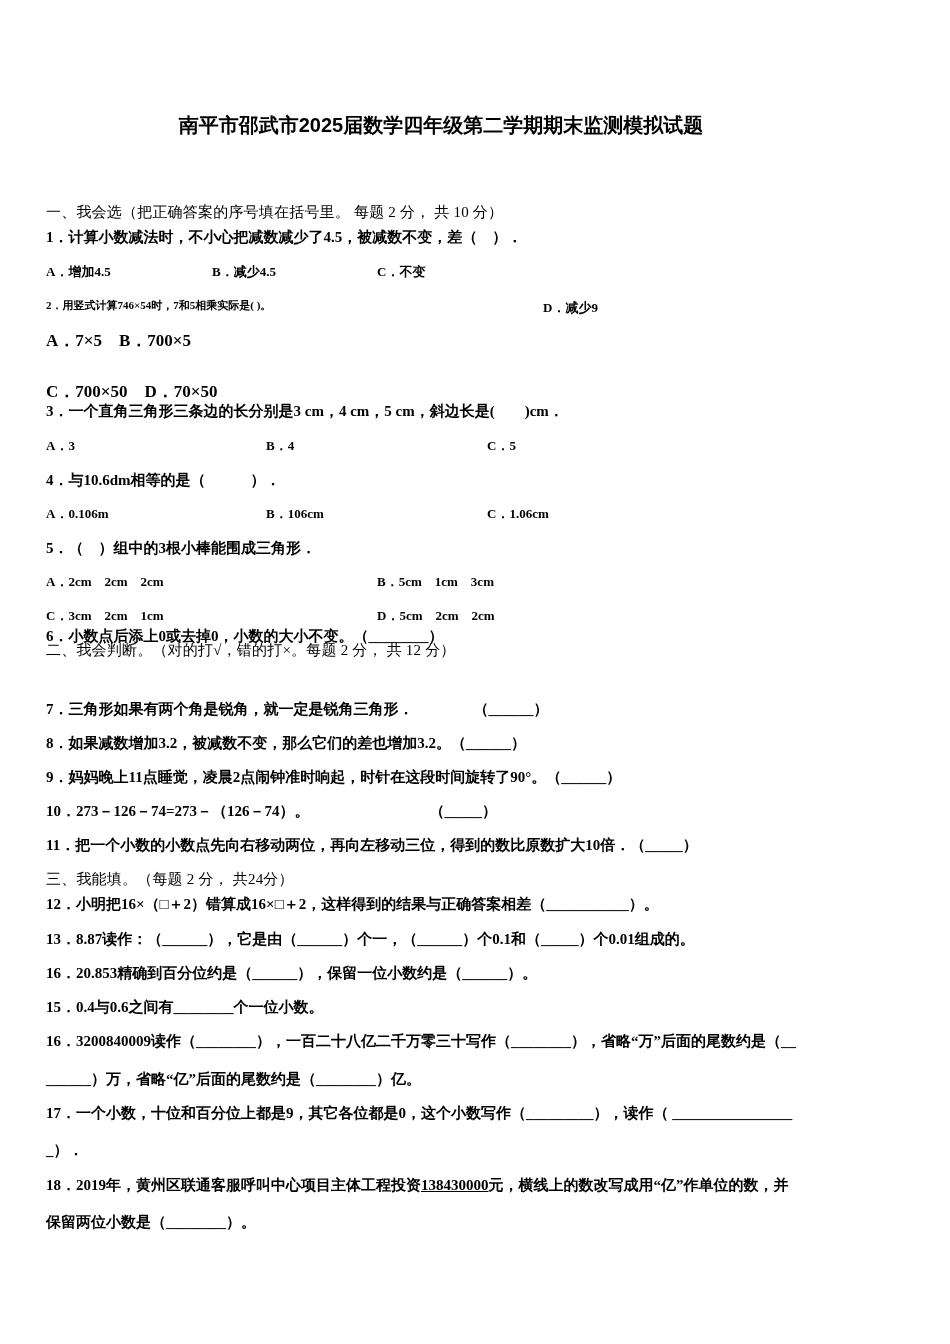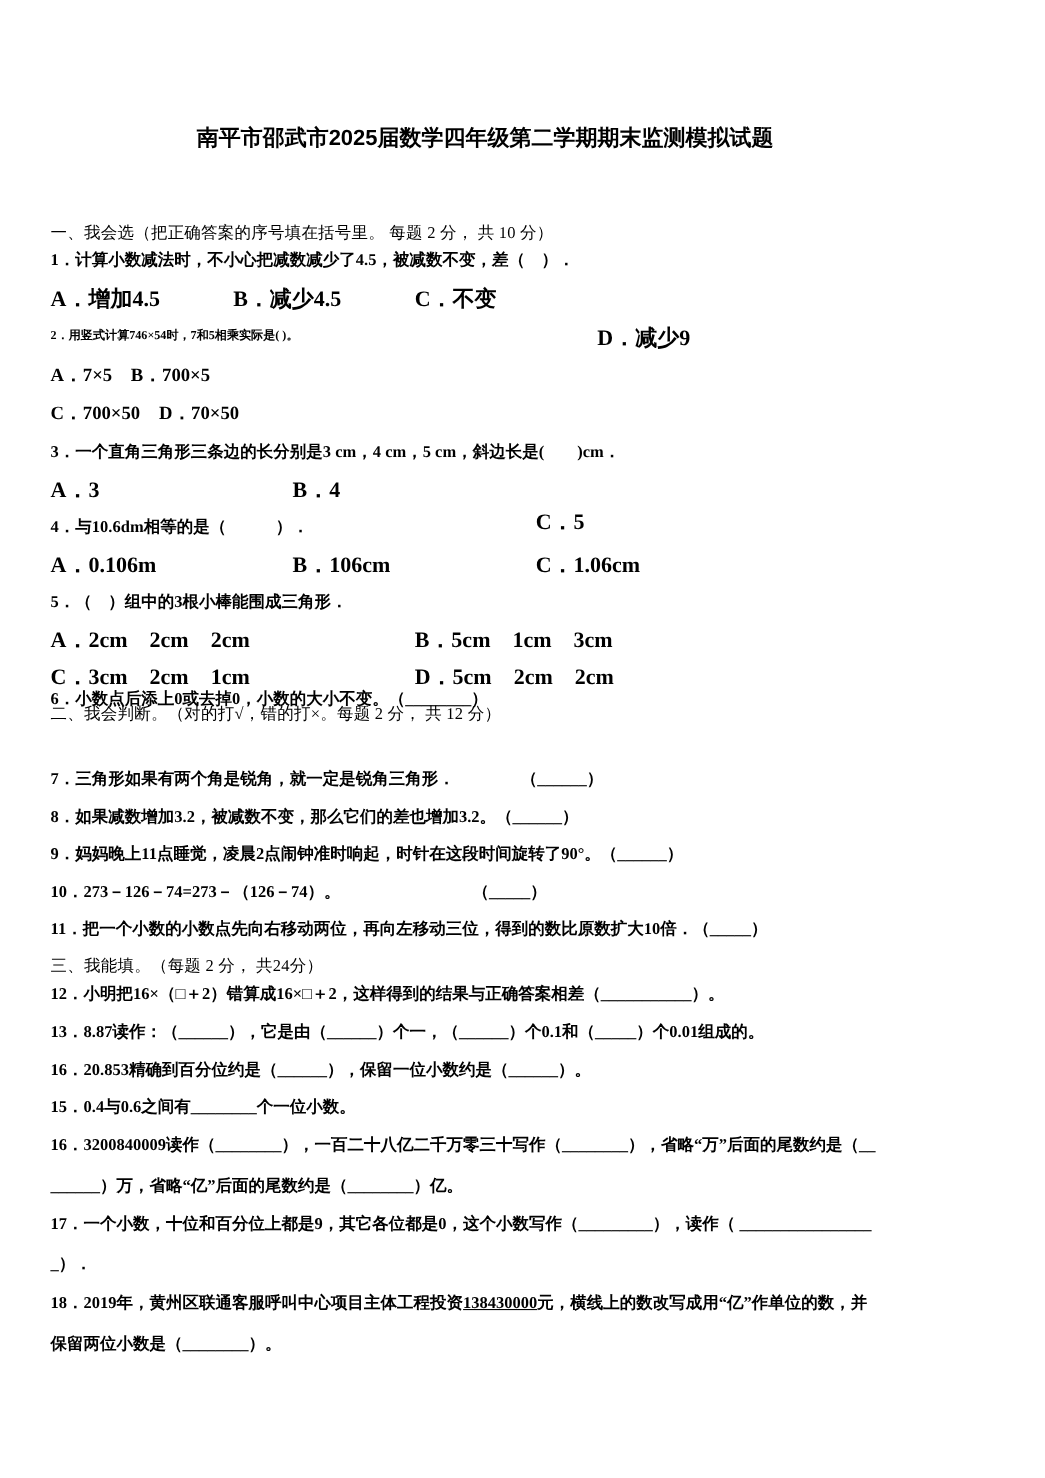--- a/index.html
+++ b/index.html
@@ -40,21 +40,21 @@
     .q {
       font-weight: bold;
     }
     .q-large {
       font-size: 11px;
       font-weight: bold;
     }
     .opt {
       position: absolute;
       white-space: nowrap;
-      font-size: 20px;
+      font-size: 13px;
       line-height: 20px;
       font-weight: bold;
     }
     .opt-large {
       font-size: 17px;
     }
     .ul {
       text-decoration: underline;
     }
   </style>
@@ -66,26 +66,26 @@
 <div class="line section-head" style="top:202px;">一、我会选（把正确答案的序号填在括号里。 每题 2 分， 共 10 分）</div>
 
 <div class="line q" style="top:227px;">1．计算小数减法时，不小心把减数减少了4.5，被减数不变，差（　）．</div>
 <div class="opt" style="left:46px; top:262px;">A．增加4.5</div>
 <div class="opt" style="left:212px; top:262px;">B．减少4.5</div>
 <div class="opt" style="left:377px; top:262px;">C．不变</div>
 <div class="opt" style="left:543px; top:262px;margin-top:36px;">D．减少9</div>
 
 <div class="line q-large" style="top:295px;">2．用竖式计算746×54时，7和5相乘实际是(  )。</div>
 <div class="opt opt-large" style="left:46px; top:331px;">A．7×5　B．700×5</div>
-<div class="opt opt-large" style="left:46px; top:366px;text-align:right;">C．700×50　D．70×50</div>
+<div class="opt opt-large" style="left:46px; top:382px;text-align:right;">C．700×50　D．70×50</div>
 
 <div class="line q" style="top:401px;">3．一个直角三角形三条边的长分别是3 cm，4 cm，5 cm，斜边长是(　　)cm．</div>
 <div class="opt" style="left:46px; top:436px;">A．3</div>
 <div class="opt" style="left:266px; top:436px;">B．4</div>
-<div class="opt" style="left:487px; top:436px;margin-top:29px;">C．5</div>
+<div class="opt" style="left:487px; top:436px;">C．5</div>
 
 <div class="line q" style="top:470px;">4．与10.6dm相等的是（　　　）．</div>
 <div class="opt" style="left:46px; top:504px;">A．0.106m</div>
 <div class="opt" style="left:266px; top:504px;">B．106cm</div>
 <div class="opt" style="left:487px; top:504px;">C．1.06cm</div>
 
 <div class="line q" style="top:538px;">5．（　）组中的3根小棒能围成三角形．</div>
 <div class="opt" style="left:46px; top:572px;">A．2cm　2cm　2cm</div>
 <div class="opt" style="left:377px; top:572px;">B．5cm　1cm　3cm</div>
 <div class="opt" style="left:46px; top:606px;">C．3cm　2cm　1cm</div>

